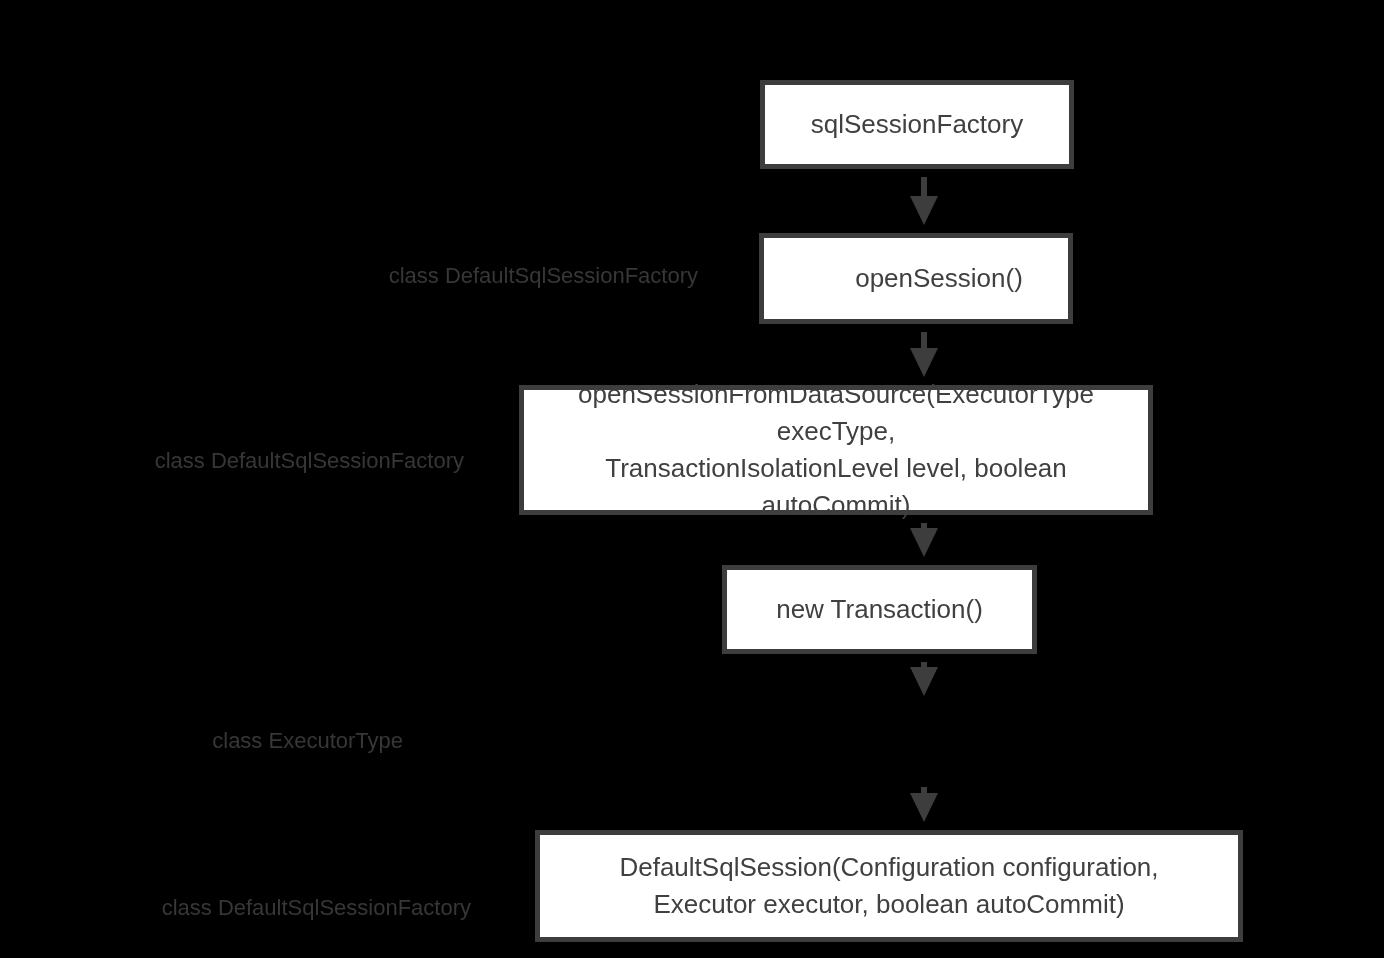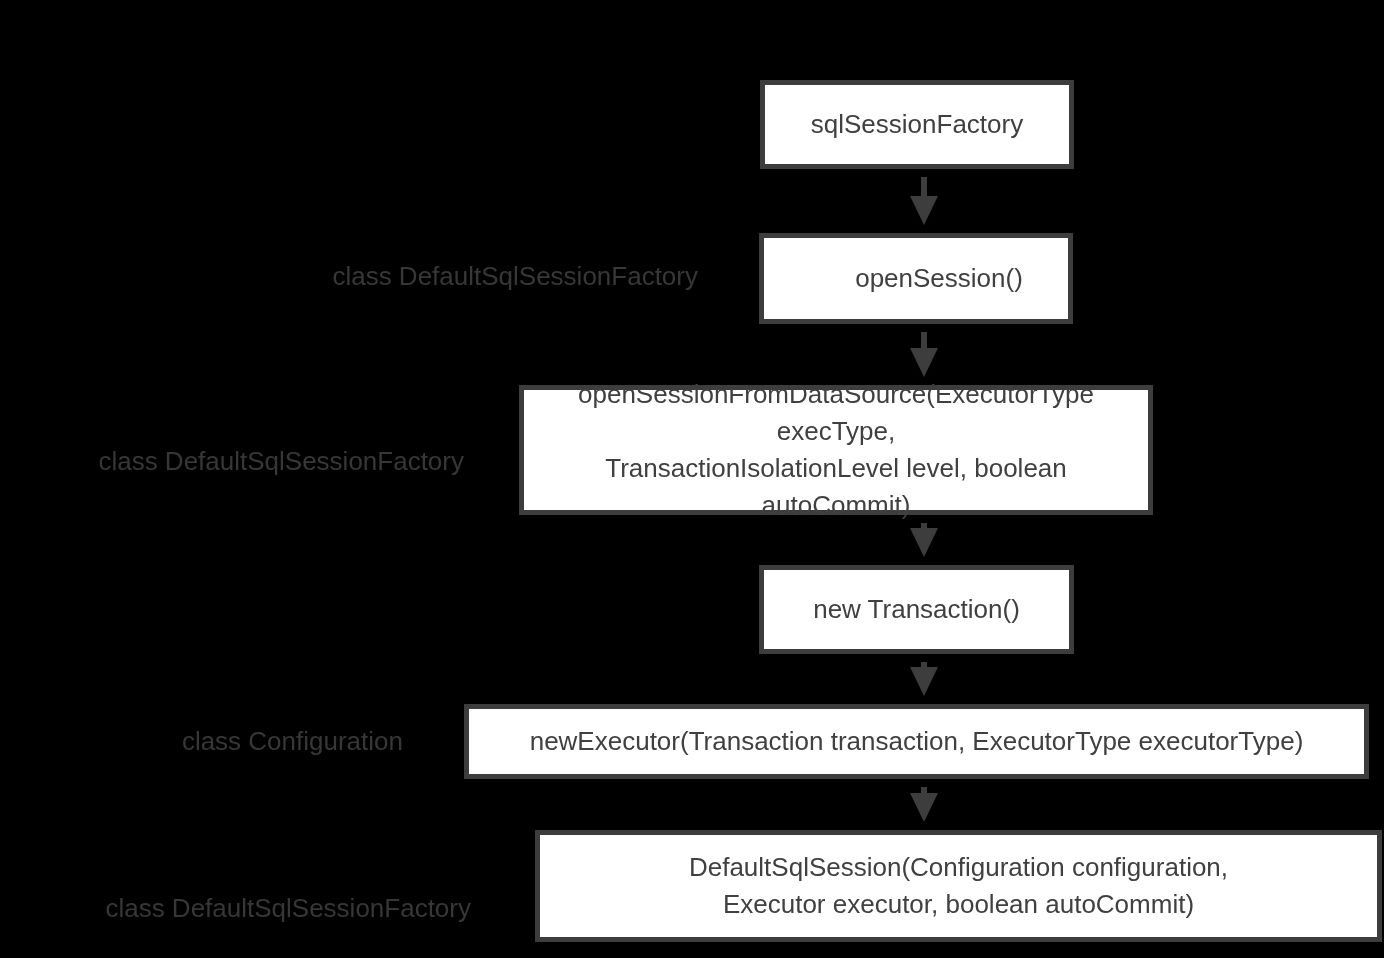--- a/index.html
+++ b/index.html
@@ -26,21 +26,21 @@
   }
   .node .node-text {
     color: #404040;
     font-size: 26px;
     line-height: 37px;
     white-space: pre-line;
   }
   .class-label {
     position: absolute;
     color: #373737;
-    font-size: 26px;
+    font-size: 22px;
     line-height: 30px;
     text-align: right;
     white-space: nowrap;
   }
   .arrow {
     position: absolute;
     width: 40px;
   }
   .arrow .shaft {
     position: absolute;
@@ -59,23 +59,23 @@
     height: 0;
     border-left: 14px solid transparent;
     border-right: 14px solid transparent;
     border-top: 29px solid #3d3d3d;
   }
 
   
   #node-1 { left: 728px; top: 48px;  width: 314px; height: 89px;  }
   #node-2 { left: 727px; top: 201px; width: 314px; height: 91px; padding-left: 46px;  }
   #node-3 { left: 487px; top: 353px; width: 634px; height: 130px; }
-  #node-4 { left: 727px; top: 533px; width: 315px; height: 89px;  }
+  #node-4 { left: 690px; top: 533px; width: 315px; height: 89px;  }
   #node-5 { left: 432px; top: 672px; width: 905px; height: 75px;  }
-  #node-6 { left: 503px; top: 798px; width: 847px; height: 112px; }
+  #node-6 { left: 503px; top: 798px; width: 708px; height: 112px; }
 
   
   #arrow-1 { left: 864px; top: 137px; height: 64px; }
   #arrow-2 { left: 864px; top: 292px; height: 61px; }
   #arrow-3 { left: 864px; top: 483px; height: 50px; }
   #arrow-4 { left: 864px; top: 622px; height: 50px; }
   #arrow-5 { left: 864px; top: 747px; height: 51px; }
   #arrow-1 .shaft { height: 35px; }
   #arrow-2 .shaft { height: 32px; }
   #arrow-3 .shaft { height: 21px; }
@@ -123,32 +123,29 @@
 
   <div class="node" id="node-4">
     <span class="node-text">new Transaction()</span>
   </div>
 
   <div class="arrow" id="arrow-4">
     <div class="shaft"></div>
     <div class="head"></div>
   </div>
 
-  <div class="node" id="node-5">
-    <span class="node-text">newExecutor(Transaction transaction, ExecutorType executorType)</span>
-  </div>
 
   <div class="arrow" id="arrow-5">
     <div class="shaft"></div>
     <div class="head"></div>
   </div>
 
   <div class="node" id="node-6">
     <span class="node-text">DefaultSqlSession(Configuration configuration,
 Executor executor, boolean autoCommit)</span>
   </div>
 
   <div class="class-label" id="class-label-1">class DefaultSqlSessionFactory</div>
   <div class="class-label" id="class-label-2">class DefaultSqlSessionFactory</div>
-  <div class="class-label" id="class-label-3">class Configuration</div>
+  <div class="class-label" id="class-label-3">class ExecutorType</div>
   <div class="class-label" id="class-label-4">class DefaultSqlSessionFactory</div>
 
 </div>
 
 </body></html>

